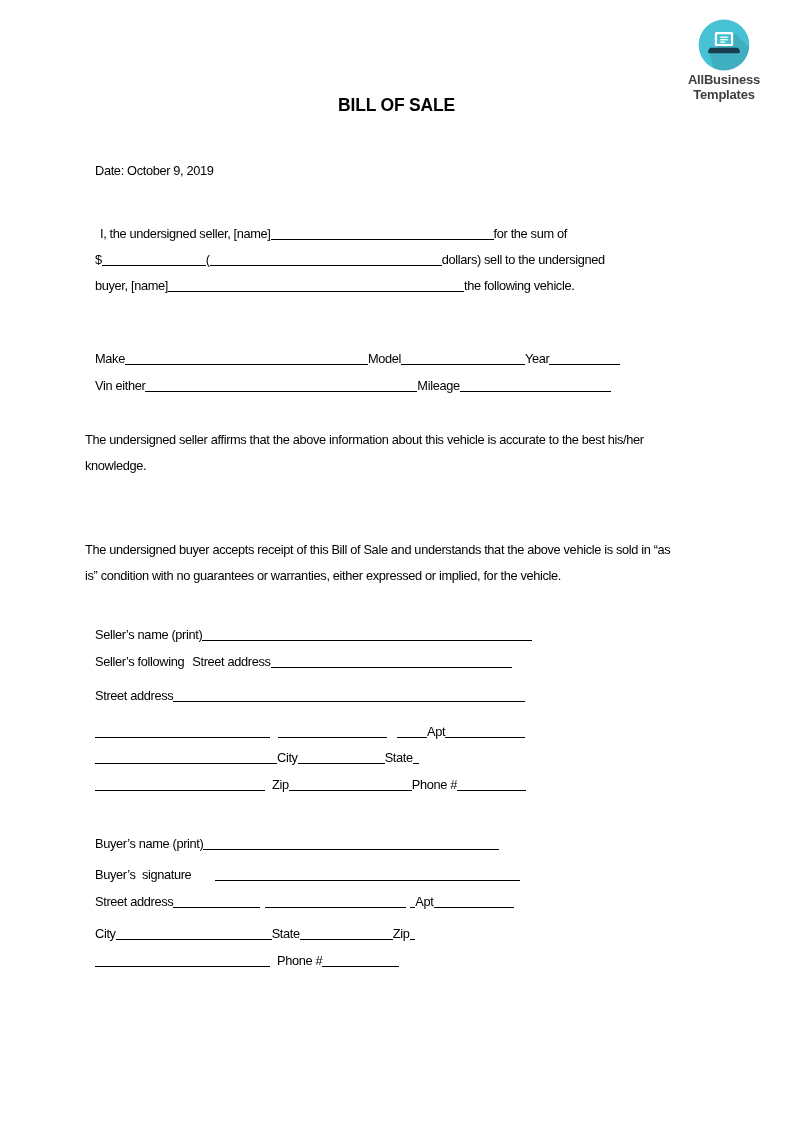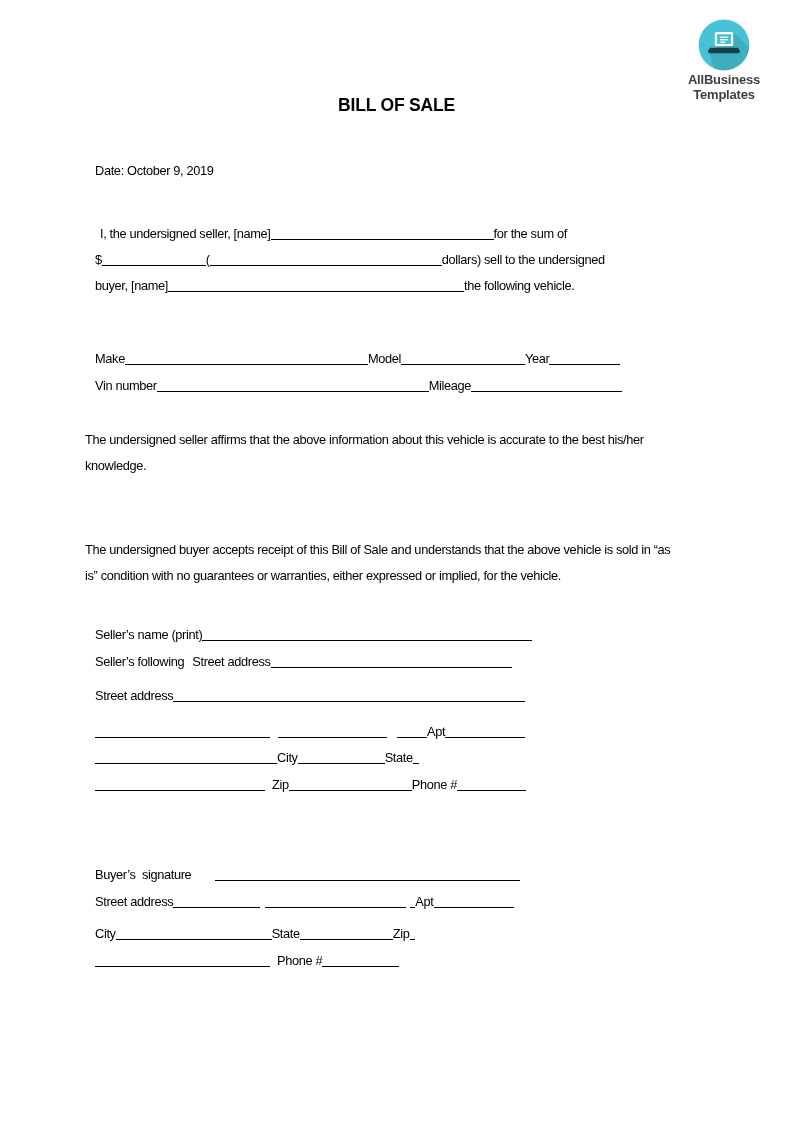--- a/index.html
+++ b/index.html
@@ -91,21 +91,21 @@
     <span class="lbl">$</span><span class="blank" style="width:104px;"></span><span class="lbl">(</span><span class="blank" style="width:232px;"></span><span class="lbl">dollars) sell to the undersigned</span>
   </div>
   <div class="row" style="top:275px;left:95px;">
     <span class="lbl">buyer, [name]</span><span class="blank" style="width:296px;"></span><span class="lbl">the following vehicle.</span>
   </div>
 
   <div class="row" style="top:348px;left:95px;">
     <span class="lbl">Make</span><span class="blank" style="width:243px;"></span><span class="lbl">Model</span><span class="blank" style="width:124px;"></span><span class="lbl">Year</span><span class="blank" style="width:71px;"></span>
   </div>
   <div class="row" style="top:375px;left:95px;">
-    <span class="lbl">Vin number</span><span class="blank" style="width:272px;"></span><span class="lbl">Mileage</span><span class="blank" style="width:151px;"></span>
+    <span class="lbl">Vin either</span><span class="blank" style="width:272px;"></span><span class="lbl">Mileage</span><span class="blank" style="width:151px;"></span>
   </div>
 
   <div class="para" style="top:427px;">The undersigned seller affirms that the above information about this vehicle is accurate to the best his/her knowledge.</div>
 
   <div class="para" style="top:509px;margin-top:28px;">The undersigned buyer accepts receipt of this Bill of Sale and understands that the above vehicle is sold in “as is” condition with no guarantees or warranties, either expressed or implied, for the vehicle.</div>
 
   <div class="row" style="top:624px;left:95px;">
     <span class="lbl">Seller’s name (print)</span><span class="blank" style="width:330px;"></span>
   </div>
   <div class="row" style="top:651px;left:95px;">
@@ -117,20 +117,23 @@
   <div class="row" style="top:721px;left:95px;">
     <span class="blank" style="width:175px;"></span><span style="width:8px;"></span><span class="blank" style="width:109px;"></span><span style="width:10px;"></span><span class="blank" style="width:30px;"></span><span class="lbl">Apt</span><span class="blank" style="width:80px;"></span>
   </div>
   <div class="row" style="top:747px;left:95px;">
     <span class="blank" style="width:182px;"></span><span class="lbl">City</span><span class="blank" style="width:87px;"></span><span class="lbl">State</span><span class="blank" style="width:6px;"></span>
   </div>
   <div class="row" style="top:774px;left:95px;">
     <span class="blank" style="width:170px;"></span><span style="width:7px;"></span><span class="lbl">Zip</span><span class="blank" style="width:123px;"></span><span class="lbl">Phone #</span><span class="blank" style="width:69px;"></span>
   </div>
 
+  <div class="row" style="top:833px;left:95px;">
+    <span class="lbl">Buyer’s name (print)</span><span class="blank" style="width:296px;"></span>
+  </div>
   <div class="row" style="top:864px;left:95px;gap:24px;">
     <span class="lbl">Buyer’s  signature</span><span class="blank" style="width:305px;"></span>
   </div>
   <div class="row" style="top:891px;left:95px;">
     <span class="lbl">Street address</span><span class="blank" style="width:87px;"></span><span style="width:5px;"></span><span class="blank" style="width:141px;"></span><span style="width:4px;"></span><span class="blank" style="width:5px;"></span><span class="lbl">Apt</span><span class="blank" style="width:80px;"></span>
   </div>
   <div class="row" style="top:923px;left:95px;">
     <span class="lbl">City</span><span class="blank" style="width:156px;"></span><span class="lbl">State</span><span class="blank" style="width:93px;"></span><span class="lbl">Zip</span><span class="blank" style="width:5px;"></span>
   </div>
   <div class="row" style="top:950px;left:95px;">

